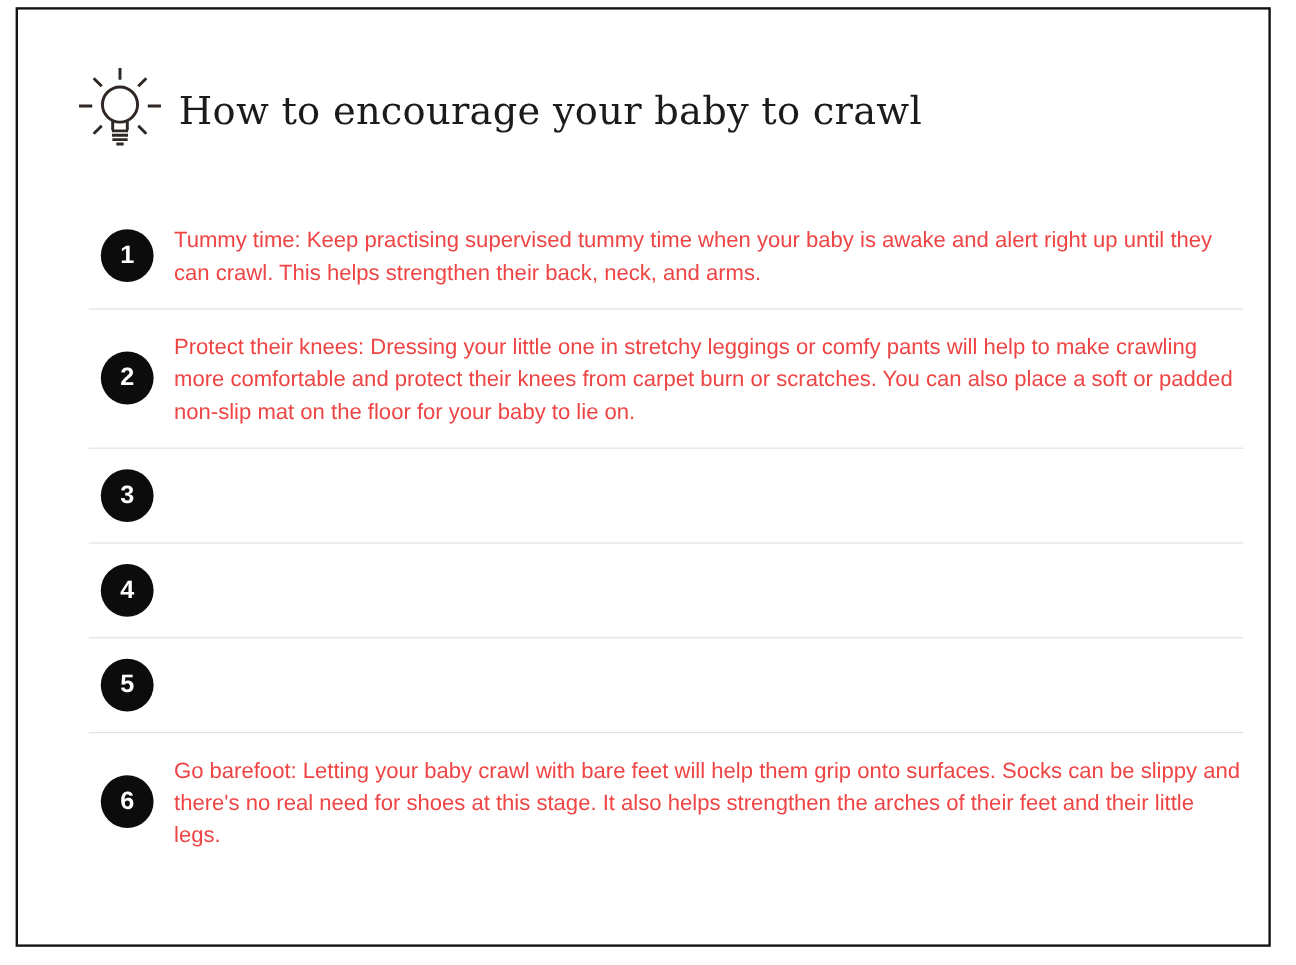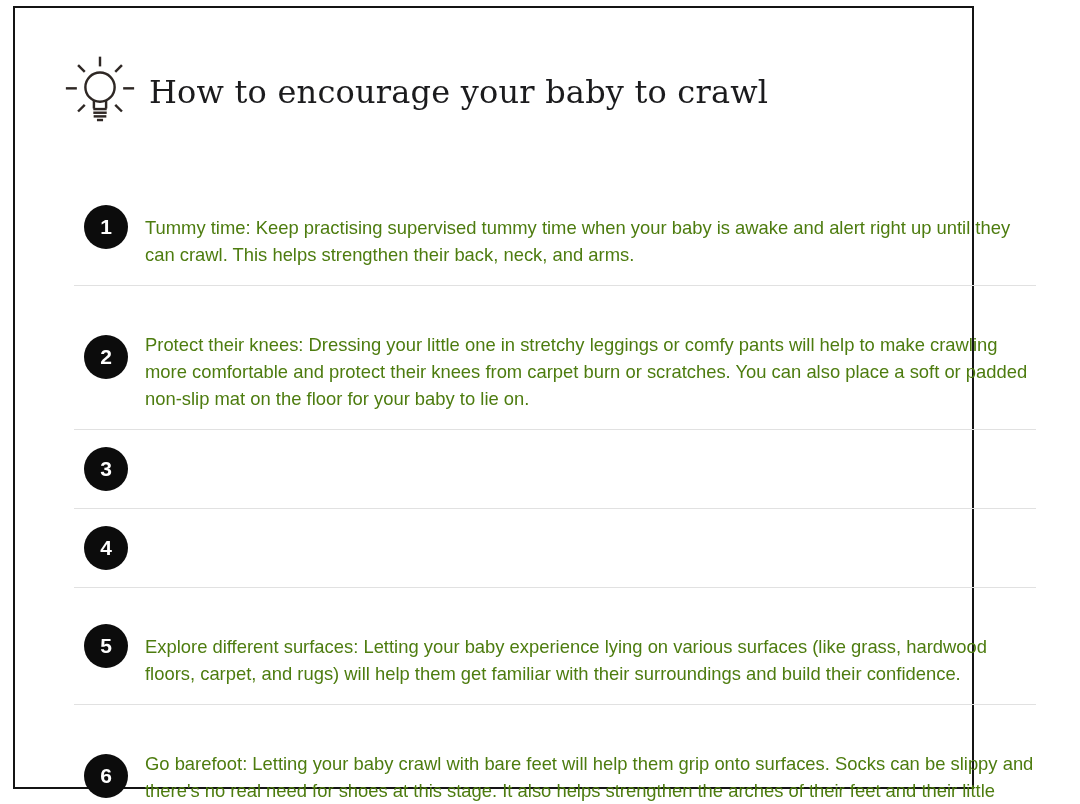--- a/index.html
+++ b/index.html
@@ -12,21 +12,21 @@
     position: relative;
     width: 1080px;
     height: 804px;
     background: #ffffff;
     overflow: hidden;
   }
   .frame {
     position: absolute;
     left: 13px;
     top: 6px;
-    width: 961px;
+    width: 1046px;
     height: 783px;
     box-sizing: border-box;
     border: 2.5px solid #141414;
     background: #ffffff;
   }
   .header {
     display: flex;
     align-items: center;
     margin: 44px 0 0 46px;
     gap: 10px;
@@ -73,22 +73,21 @@
     font-weight: 700;
     display: flex;
     align-items: center;
     justify-content: center;
     user-select: none;
   }
   .tip-text {
     width: 891px;
     font-size: 18.4px;
     line-height: 27px;
-    color: #4d7c0f;
-    margin-top: 28px;
+    color: #ef4444;
   }
 </style>
 </head>
 <body>
 
 <div class="canvas">
   <div class="frame">
 
     <div class="header">
       <span class="bulb-wrap">
@@ -124,21 +123,20 @@
         <div class="tip-text">Protect their knees: Dressing your little one in stretchy leggings or comfy pants will help to make crawling more comfortable and protect their knees from carpet burn or scratches. You can also place a soft or padded non-slip mat on the floor for your baby to lie on.</div>
       </li>
       <li class="tip">
         <span class="badge">3</span>
       </li>
       <li class="tip">
         <span class="badge">4</span>
       </li>
       <li class="tip">
         <span class="badge">5</span>
-        <div class="tip-text">Explore different surfaces: Letting your baby experience lying on various surfaces (like grass, hardwood floors, carpet, and rugs) will help them get familiar with their surroundings and build their confidence.</div>
       </li>
       <li class="tip">
         <span class="badge">6</span>
         <div class="tip-text">Go barefoot: Letting your baby crawl with bare feet will help them grip onto surfaces. Socks can be slippy and there's no real need for shoes at this stage. It also helps strengthen the arches of their feet and their little legs.</div>
       </li>
     </ul>
 
   </div>
 </div>
 

